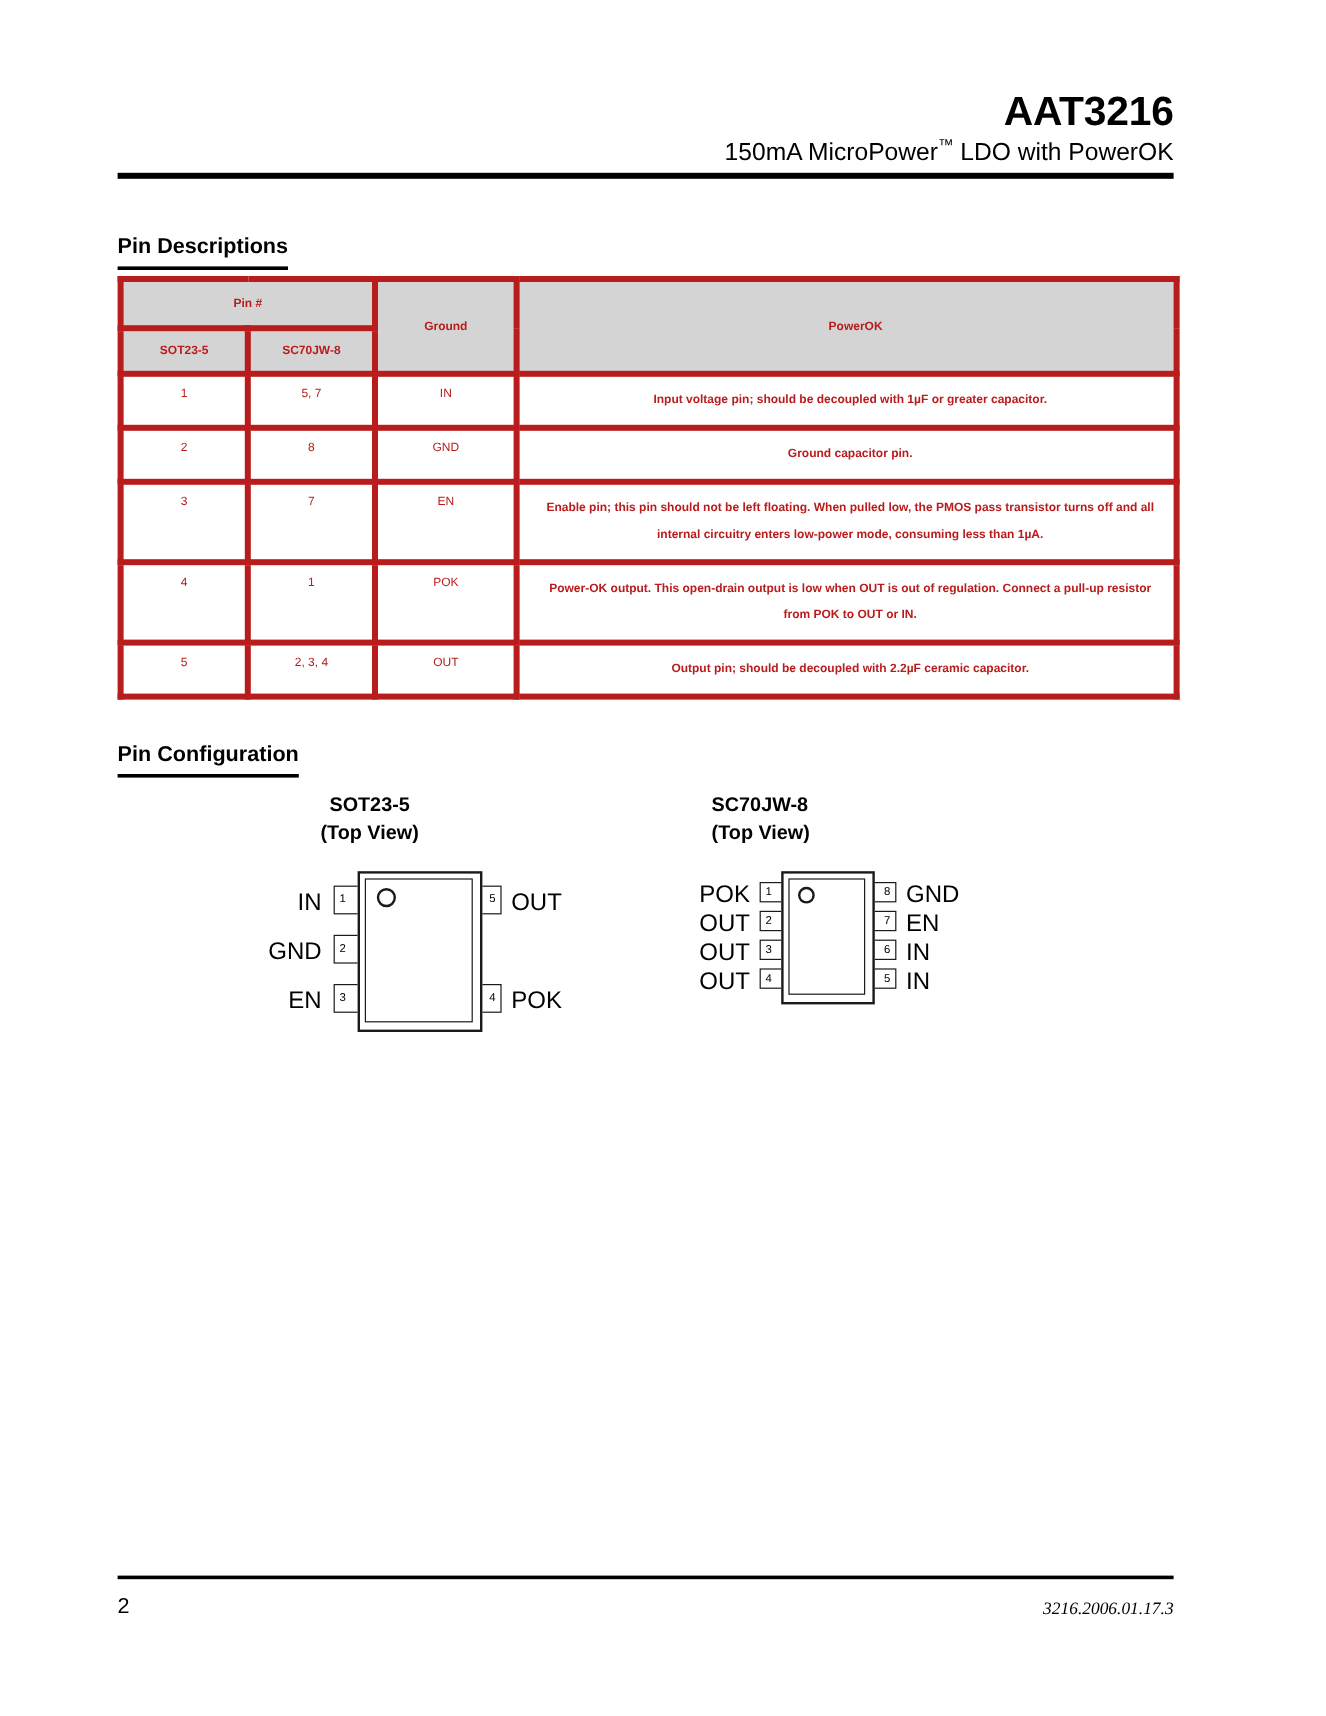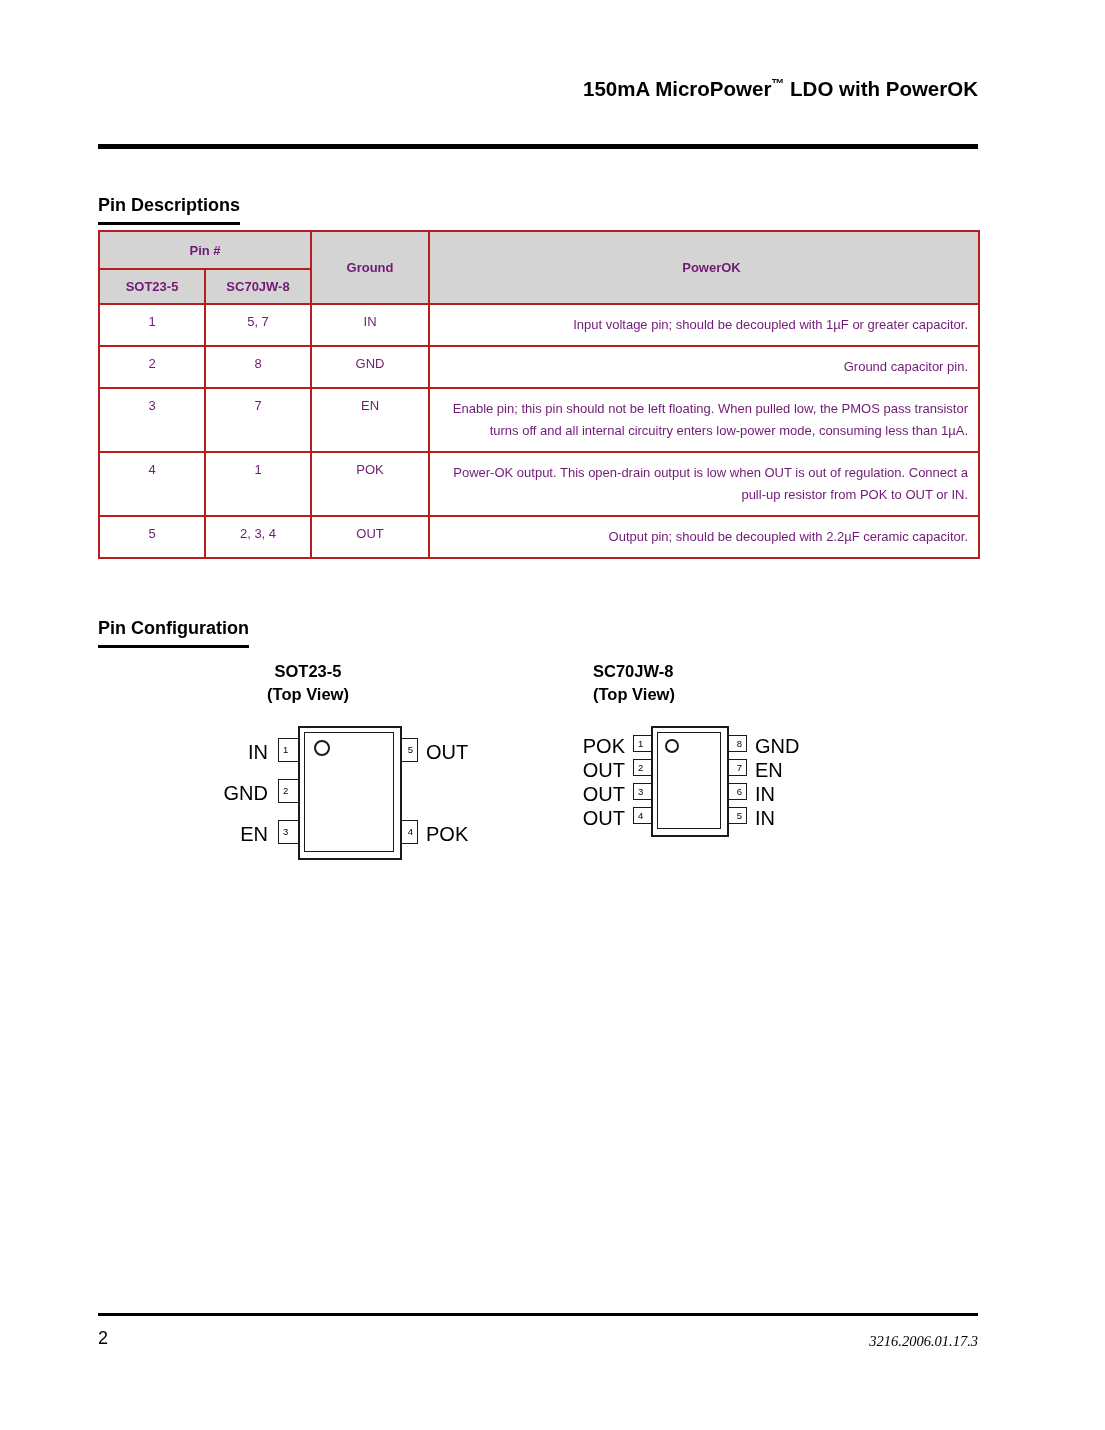--- a/index.html
+++ b/index.html
@@ -87,21 +87,21 @@
     text-align: right;
   }
   .part-number {
     font-size: 34px;
     font-weight: 700;
     line-height: 38px;
     letter-spacing: -0.2px;
   }
   .part-subtitle {
     font-size: 20.5px;
-    font-weight: 700;
+    font-weight: 400;
     line-height: 26px;
     margin-top: 2px;
     white-space: nowrap;
     margin-left: 44px;
   }
   .part-subtitle .tm {
     font-size: 13px;
     vertical-align: super;
     line-height: 0;
   }
@@ -138,23 +138,23 @@
   .pin-table {
     position: absolute;
     left: 98px;
     top: 230px;
     width: 880px;
     border-collapse: collapse;
     border: 2px solid #000;
     table-layout: fixed;
   }
   .pin-table th, .pin-table td {
-    border: 2px solid #b91c1c;
-    font-size: 13px;
-    color: #701a75;
+    border: 5px solid #b91c1c;
+    font-size: 10px;
+    color: #b91c1c;
     vertical-align: top;
   }
   .pin-table thead th {
     background: #d4d4d4;
     font-weight: 700;
     text-align: center;
     vertical-align: middle;
   }
   .th-pin-hash {
     height: 34px;
@@ -178,24 +178,25 @@
   .col-function { width: 550px; }
 
   .pin-table tbody td {
     padding-top: 9px;
     padding-bottom: 9px;
   }
   .td-num, .td-sym {
     text-align: center;
   }
   .td-func {
-    text-align: right;
+    text-align: center;
     padding-left: 16px;
     padding-right: 10px;
     line-height: 22px;
+    font-weight: bold;
   }
   .row-tall td { padding-bottom: 18px; }
   .row-short td { padding-bottom: 10px; }
 
   
   .pkg-area {
     position: absolute;
     left: 98px;
     top: 660px;
     width: 880px;
@@ -288,20 +289,21 @@
 </style>
 </head>
 <body>
 
 <div class="page">
 
   <div class="header">
 
 
     <div class="title-block">
+      <div class="part-number">AAT3216</div>
       <div class="part-subtitle"><span>150mA MicroPower</span><span class="tm">™</span><span> LDO with PowerOK</span></div>
     </div>
   </div>
   <div class="header-rule"></div>
 
   <div class="section-heading" id="heading-pin-descriptions">Pin Descriptions</div>
 
   <table class="pin-table">
     <colgroup>
       <col class="col-sot">

